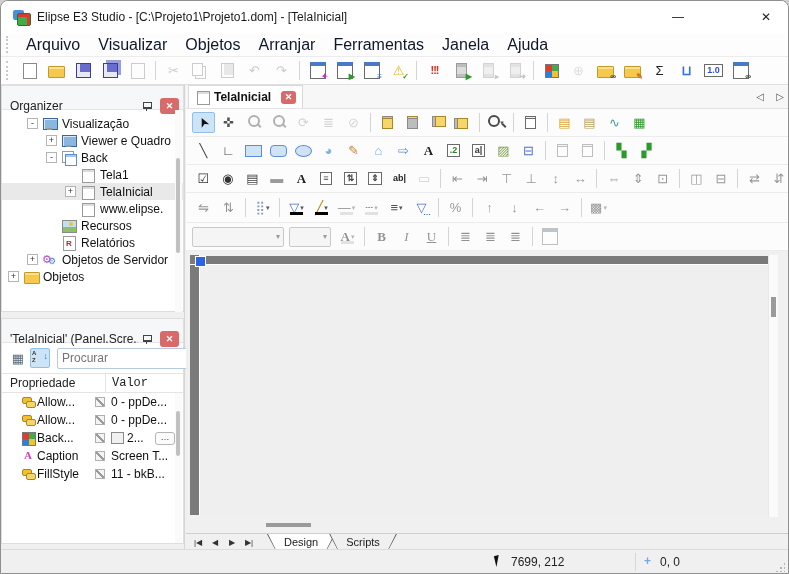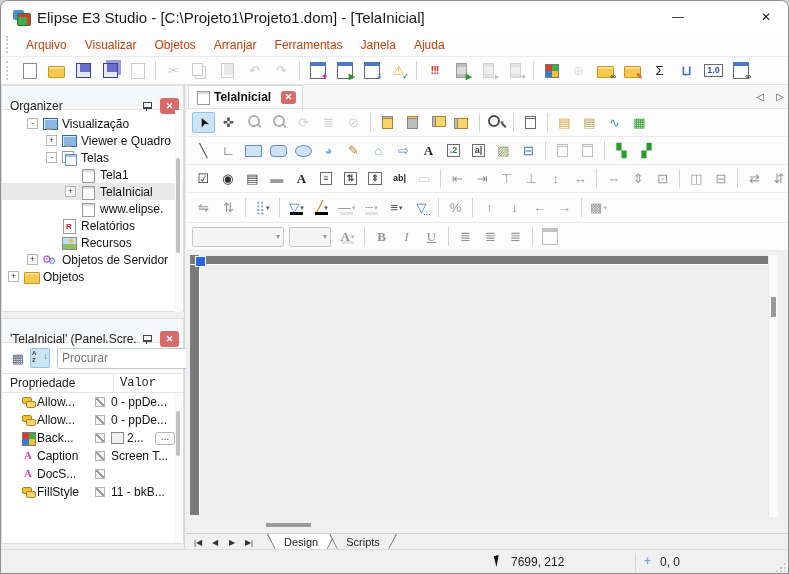--- a/index.html
+++ b/index.html
@@ -4,29 +4,29 @@
 <style>
   html,body{margin:0;padding:0;background:#cfcfcf;font-family:"Liberation Sans",sans-serif;}
   .win{position:relative;width:789px;height:574px;background:#f3f3f3;border:1px solid #8f8f8f;
        border-radius:8px 8px 0 0;overflow:hidden;box-sizing:border-box;}
   *{box-sizing:border-box;}
   
   .titlebar{position:absolute;left:0;top:0;width:100%;height:32px;background:#fff;display:flex;align-items:center;}
   .applogo{width:16px;height:15px;margin:0 8px 0 12px;position:relative;display:inline-block;}
   .applogo::before{content:"";position:absolute;left:0;top:0;width:11px;height:10px;background:#4a90d9;border-radius:2px;}
   .applogo::after{content:"";position:absolute;left:4px;top:3px;width:12px;height:11px;background:#3fae49;border:1px solid #1d7a27;border-radius:2px;box-shadow:inset -3px 3px 0 #d93b2e;}
-  .title{font-size:15px;color:#1a1a1a;}
+  .title{font-size:12px;color:#1a1a1a;}
   .wctl{margin-left:auto;display:flex;height:32px;}
   .wctl .tb{width:44px;height:32px;border-radius:0;}
   .wctl .tb .g{font-size:12px;}
   .ic-max{width:10px;height:10px;border:1px solid #222;display:inline-block;}
   
   .menubar{position:absolute;left:0;top:32px;width:100%;height:24px;background:#fdfdfd;display:flex;align-items:center;border-bottom:1px solid #ececec;}
   .grip{width:5px;height:70%;margin:0 6px 0 5px;border-left:2px dotted #c9c9c9;}
-  .menu-item{font-size:12px;color:#c2410c;padding:3px 9px;cursor:default;}
+  .menu-item{font-size:16px;color:#0f172a;padding:3px 9px;cursor:default;}
   
   .maintb{position:absolute;left:0;top:56px;width:100%;height:28px;background:#fdfdfd;border-bottom:1px solid #e0e0e0;display:flex;align-items:center;}
   .ticons{display:flex;align-items:center;gap:2px;}
   .tb{position:relative;display:inline-flex;align-items:center;justify-content:center;width:25px;height:23px;border:1px solid transparent;border-radius:2px;}
   .tb .g{font-size:13px;line-height:1;display:inline-block;}
   .tb .ov{position:absolute;right:1px;bottom:0px;font-size:8px;font-weight:bold;line-height:1;}
   .tb .bar{position:absolute;left:4px;right:4px;bottom:2px;height:3px;}
   .tb .dd{font-size:7px;color:#555;margin-left:1px;}
   .tb.dis{opacity:.42;filter:grayscale(.8);}
   .tb.sel{background:#cde4f7;border-color:#8fc0ea;}
@@ -105,21 +105,21 @@
   
   .props{top:233px;height:226px;}
   .ptools{height:30px;display:flex;align-items:center;padding:0 6px;gap:3px;}
   .pbtns{display:flex;gap:2px;}
   .pbtns .tb{width:20px;height:20px;}
   .searchbox{flex:1;height:21px;border:1px solid #b9c9dd;border-radius:2px;display:flex;align-items:center;background:#fff;margin-left:4px;}
   .searchbox input{border:0;outline:0;flex:1;min-width:0;font-size:12px;padding:0 4px;color:#333;font-family:"Liberation Sans",sans-serif;background:transparent;}
   .searchbox .ic-zoom{transform:scale(.8);margin-right:2px;color:#5b8dd9;}
   .searchbox .ic-zoom::before,.searchbox .ic-zoom::after{border-color:#7aa0c8;background:#7aa0c8;}
   .pcols{height:20px;display:flex;border-top:1px solid #e4e4e4;border-bottom:1px solid #e4e4e4;font-size:12px;color:#222;align-items:center;}
-  .pcols .c1{width:112px;padding-left:8px;border-right:1px solid #e4e4e4;height:100%;display:flex;align-items:center;}
+  .pcols .c1{width:104px;padding-left:8px;border-right:1px solid #e4e4e4;height:100%;display:flex;align-items:center;}
   .pcols .c2{flex:1;padding-left:6px;font-family:Liberation Mono, monospace;}
   .prows{position:relative;height:150px;overflow:hidden;padding-left:16px;}
   .prow{display:flex;align-items:center;height:18px;font-size:12px;color:#111;}
   .picon{width:15px;height:14px;position:relative;margin-left:4px;flex:none;}
   .pic-enum::before{content:"";position:absolute;left:0;top:2px;width:8px;height:5px;background:#f2c12e;border:1px solid #a8862a;border-radius:2px;}
   .pic-enum::after{content:"";position:absolute;left:4px;top:6px;width:8px;height:5px;background:#f6d56a;border:1px solid #a8862a;border-radius:2px;}
   .pic-text::before{content:"A";position:absolute;left:2px;top:0px;font-size:11px;font-weight:bold;color:#d040c0;font-family:"Liberation Serif",serif;}
   .pic-color::before{content:"";position:absolute;left:0;top:1px;width:12px;height:12px;border:1px solid #777;
      background:linear-gradient(to bottom,#e23b2e 0 50%,#2e7fd9 50% 100%) left/50% 100% no-repeat,
                 linear-gradient(to bottom,#3fae49 0 50%,#f2c12e 50% 100%) right/50% 100% no-repeat;}
@@ -295,46 +295,46 @@
                 <span class="tlbl">Visualização</span>
               </div>
               <div class="trow" style="padding-left: 44px;">
                 <span class="exp">+</span>
                 <span class="tic ic-monitor"></span>
                 <span class="tlbl">Viewer e Quadro</span>
               </div>
               <div class="trow" style="padding-left: 44px;">
                 <span class="exp">-</span>
                 <span class="tic ic-windows"></span>
-                <span class="tlbl">Telas</span>
+                <span class="tlbl">Back</span>
               </div>
               <div class="trow" style="padding-left: 63px;">
                 <span class="exp spacer"></span>
                 <span class="tic ic-window"></span>
                 <span class="tlbl">Tela1</span>
               </div>
               <div class="trow tsel" style="padding-left: 63px;">
                 <span class="exp">+</span>
                 <span class="tic ic-window"></span>
                 <span class="tlbl">TelaInicial</span>
               </div>
               <div class="trow" style="padding-left: 63px;">
                 <span class="exp spacer"></span>
                 <span class="tic ic-window"></span>
                 <span class="tlbl">www.elipse.</span>
               </div>
               <div class="trow" style="padding-left: 44px;">
                 <span class="exp spacer"></span>
+                <span class="tic ic-image"></span>
+                <span class="tlbl">Recursos</span>
+              </div>
+              <div class="trow" style="padding-left: 44px;">
+                <span class="exp spacer"></span>
                 <span class="tic ic-report"></span>
                 <span class="tlbl">Relatórios</span>
-              </div>
-              <div class="trow" style="padding-left: 44px;">
-                <span class="exp spacer"></span>
-                <span class="tic ic-image"></span>
-                <span class="tlbl">Recursos</span>
               </div>
               <div class="trow" style="padding-left: 25px;">
                 <span class="exp">+</span>
                 <span class="tic ic-gears"></span>
                 <span class="tlbl">Objetos de Servidor</span>
               </div>
               <div class="trow" style="padding-left: 6px;">
                 <span class="exp">+</span>
                 <span class="tic ic-folder2"></span>
                 <span class="tlbl">Objetos</span>
@@ -399,28 +399,20 @@
             </div>
             <div class="prow">
               <span class="picon pic-text"></span>
               <span class="pname">Caption</span>
               <span class="pic-diag"></span>
               <span class="pval">
                 <span>Screen T...</span>
               </span>
             </div>
             <div class="prow">
-              <span class="picon pic-text"></span>
-              <span class="pname">DocS...</span>
-              <span class="pic-diag"></span>
-              <span class="pval">
-                <span></span>
-              </span>
-            </div>
-            <div class="prow">
               <span class="picon pic-enum"></span>
               <span class="pname">FillStyle</span>
               <span class="pic-diag"></span>
               <span class="pval">
                 <span>11 - bkB...</span>
               </span>
             </div>
             <div class="sbv" style="height:150px;">
               <div class="thumb" style="top:18px;height:45px;"></div>
             </div>

